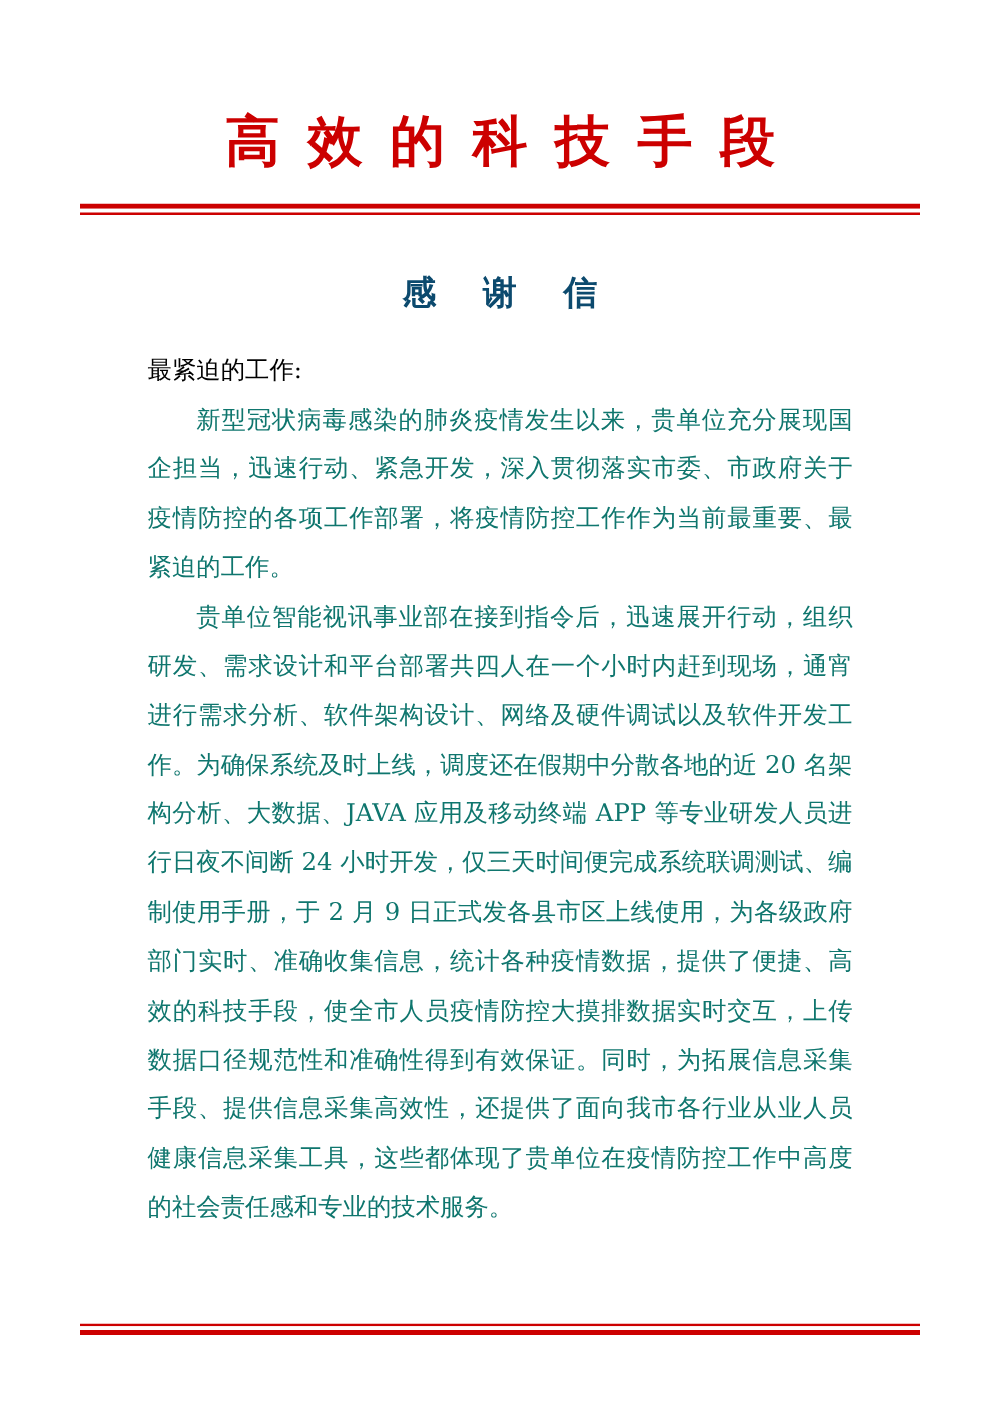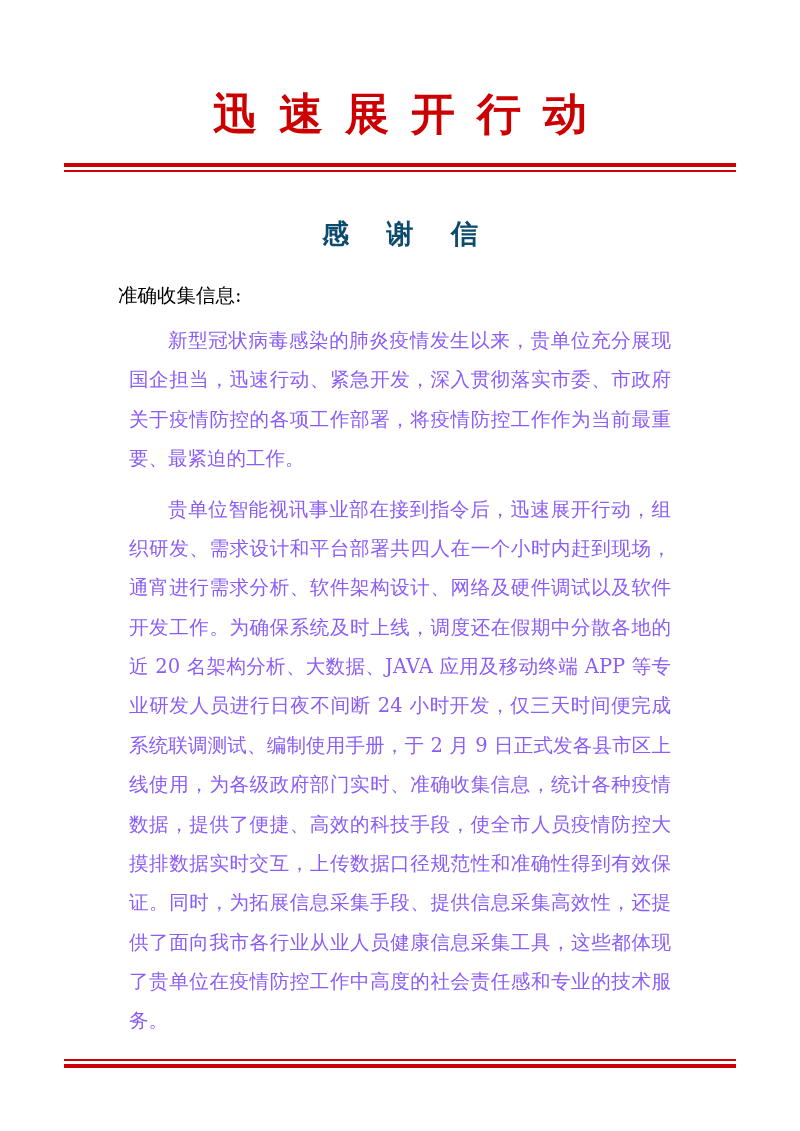--- a/index.html
+++ b/index.html
@@ -68,25 +68,25 @@
   }
   .salutation {
     font-size: 19.5px;
     line-height: 1.45;
     color: #000000;
     margin-bottom: 6px;
   }
   .para {
     font-size: 19.5px;
     line-height: 2.02;
-    color: #8b5cf6;
+    color: #0f766e;
     text-align: justify;
     text-justify: inter-ideograph;
     text-indent: 39px;
-    margin: 11px;
+    margin: 0;
   }
   
   .footer-rules {
     position: absolute;
     left: 64px;
     bottom: 63px;
     width: 672px;
   }
   .footer-rules .rule-thin {
     height: 2px;
@@ -94,33 +94,33 @@
   .footer-rules .rule-thick {
     height: 4px;
   }
 </style>
 </head>
 <body>
 
 <div class="page">
 
   <div class="letterhead">
-    <div class="letterhead-title">迅速展开行动</div>
+    <div class="letterhead-title">高效的科技手段</div>
   </div>
 
   <div class="rule-group">
     <div class="rule-thick"></div>
     <div class="rule-gap"></div>
     <div class="rule-thin"></div>
   </div>
 
   <div class="doc-title">感 谢 信</div>
 
   <div class="body-block">
-    <div class="salutation">准确收集信息:</div>
+    <div class="salutation">最紧迫的工作:</div>
     <p class="para">新型冠状病毒感染的肺炎疫情发生以来，贵单位充分展现国企担当，迅速行动、紧急开发，深入贯彻落实市委、市政府关于疫情防控的各项工作部署，将疫情防控工作作为当前最重要、最紧迫的工作。</p>
     <p class="para">贵单位智能视讯事业部在接到指令后，迅速展开行动，组织研发、需求设计和平台部署共四人在一个小时内赶到现场，通宵进行需求分析、软件架构设计、网络及硬件调试以及软件开发工作。为确保系统及时上线，调度还在假期中分散各地的近 20 名架构分析、大数据、JAVA 应用及移动终端 APP 等专业研发人员进行日夜不间断 24 小时开发，仅三天时间便完成系统联调测试、编制使用手册，于 2 月 9 日正式发各县市区上线使用，为各级政府部门实时、准确收集信息，统计各种疫情数据，提供了便捷、高效的科技手段，使全市人员疫情防控大摸排数据实时交互，上传数据口径规范性和准确性得到有效保证。同时，为拓展信息采集手段、提供信息采集高效性，还提供了面向我市各行业从业人员健康信息采集工具，这些都体现了贵单位在疫情防控工作中高度的社会责任感和专业的技术服务。</p>
   </div>
 
   <div class="footer-rules">
     <div class="rule-thin"></div>
     <div class="rule-gap"></div>
     <div class="rule-thick"></div>
   </div>
 

